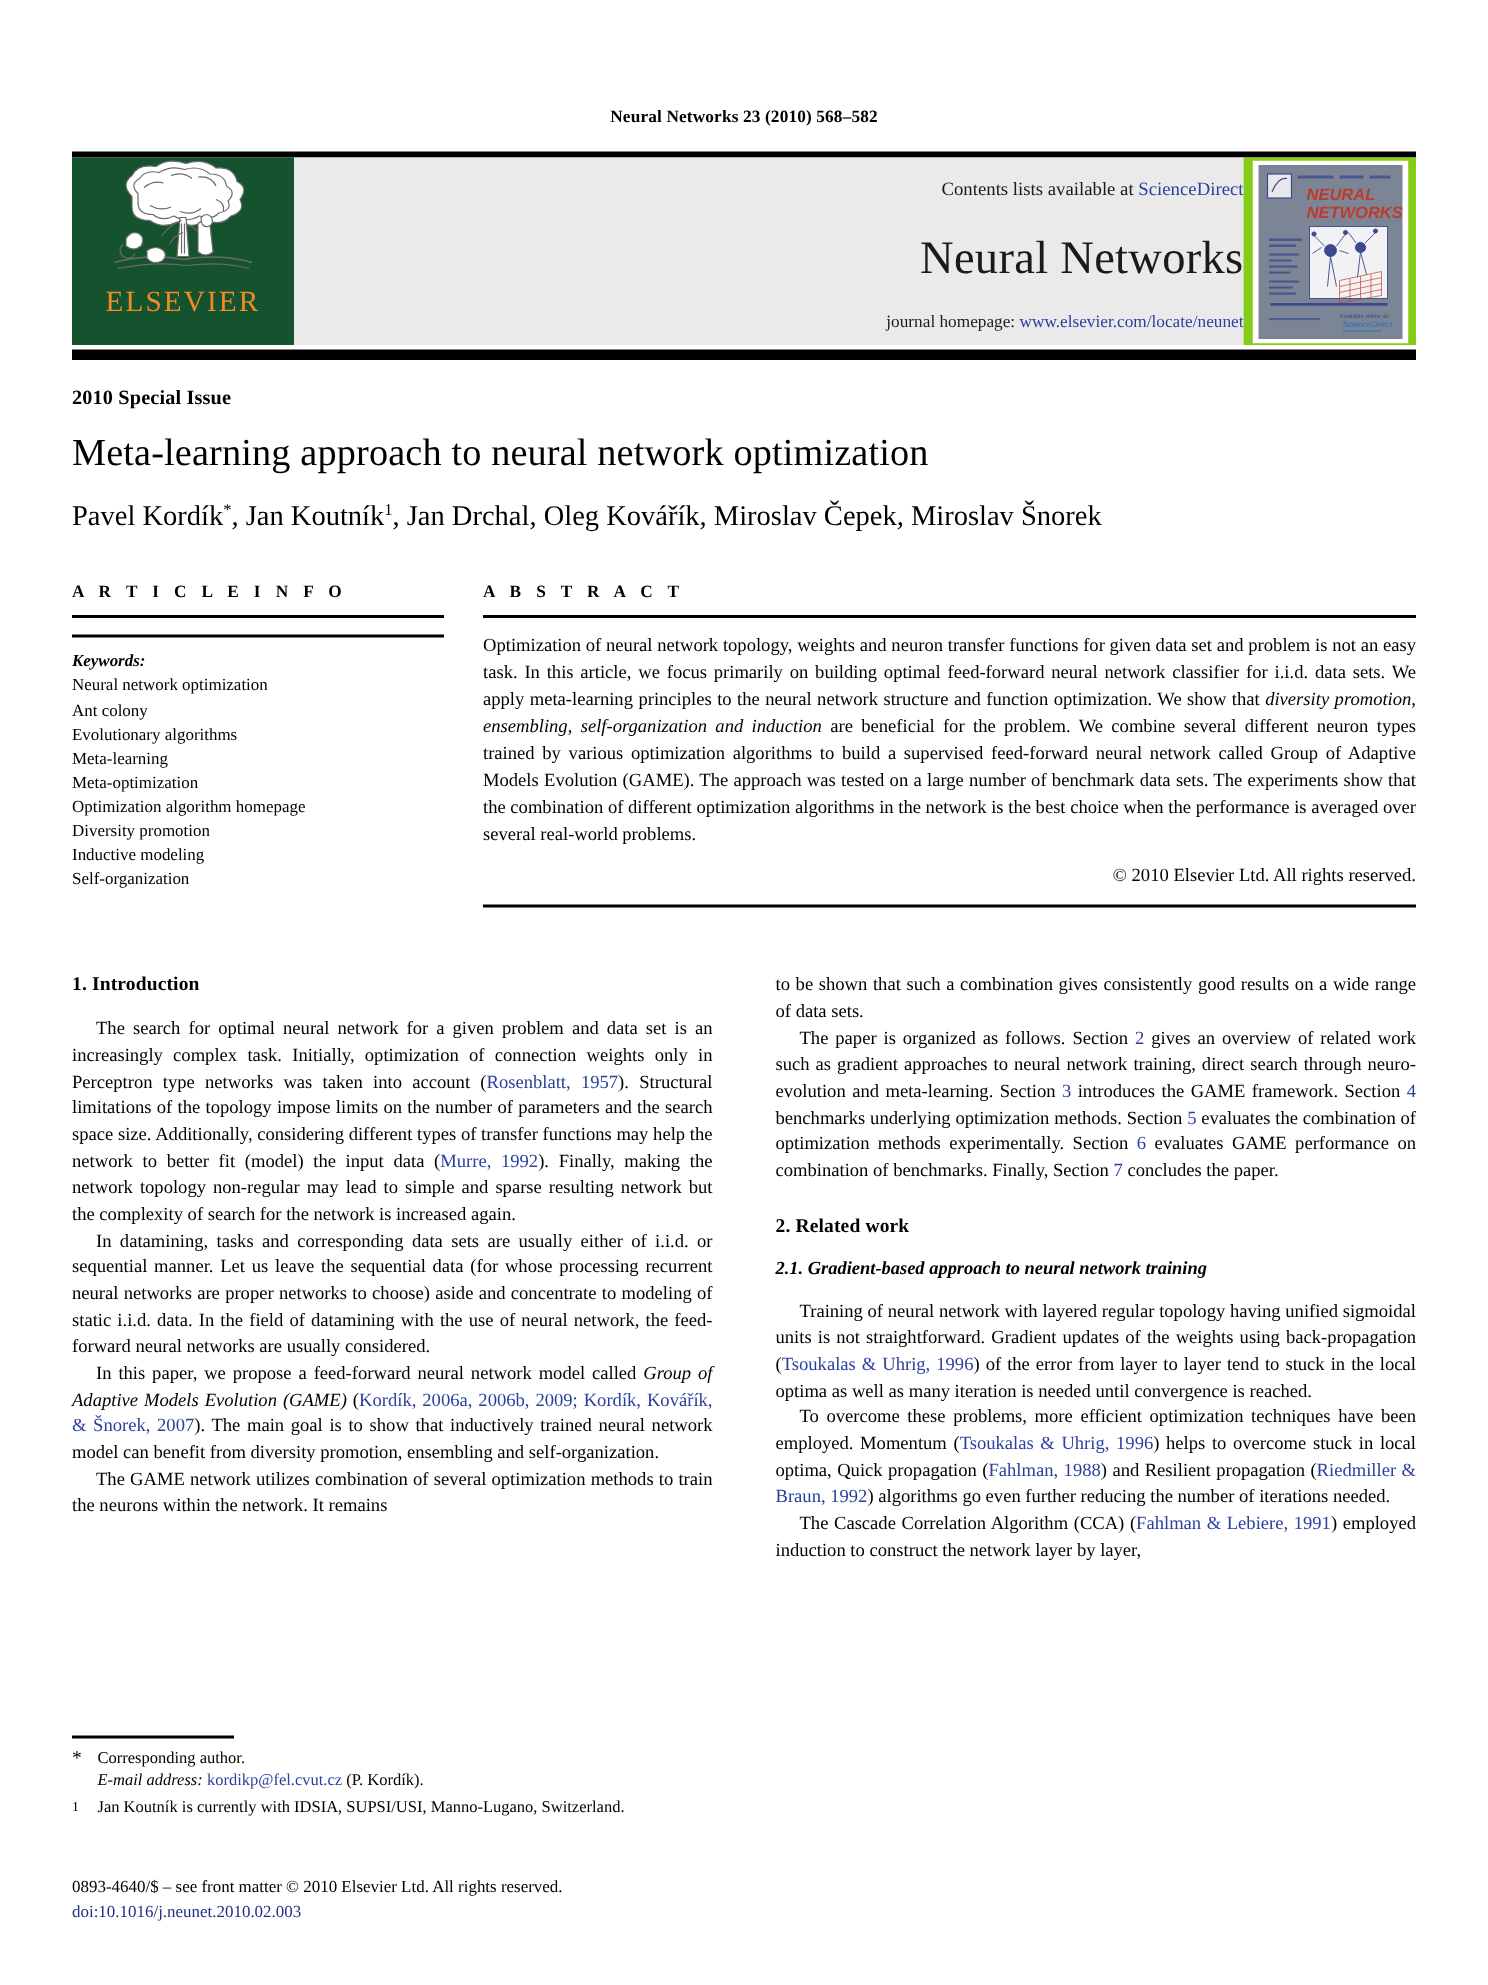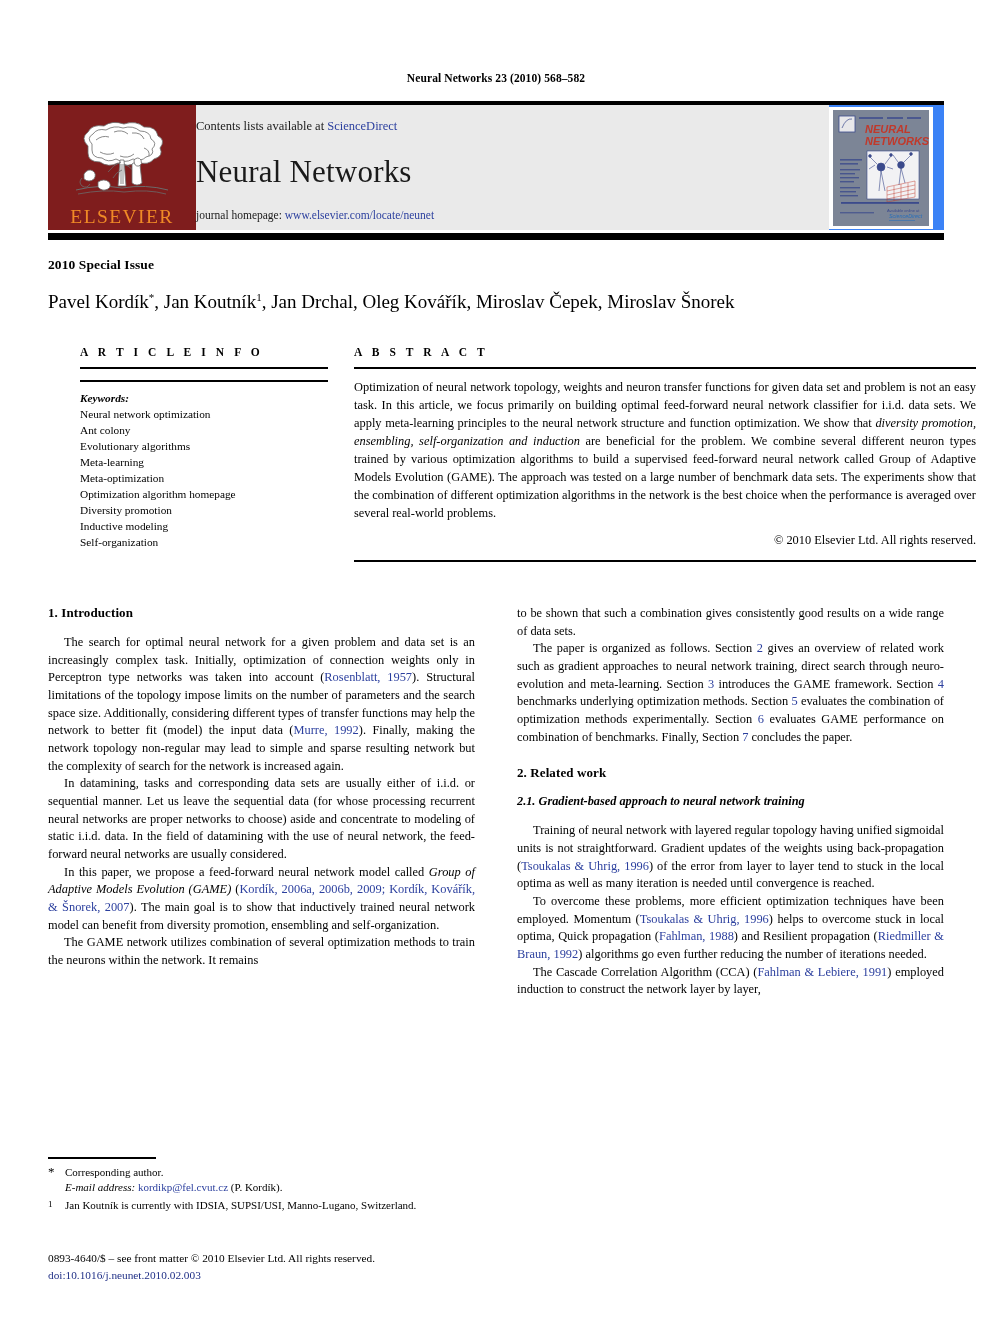--- a/index.html
+++ b/index.html
@@ -33,63 +33,62 @@
   }
   .masthead {
     display: flex;
     align-items: stretch;
     height: 125px;
     width: 896px;
   }
   .elsevier-block {
     width: 148px;
     flex: 0 0 148px;
-    background: #7f1d1d;
+    background: #14532d;
     display: flex;
     flex-direction: column;
     align-items: center;
-    justify-content: flex-end;
     padding-bottom: 4px;
   }
   .tree-svg { display:block; }
   .elsevier-word {
     font-family: "Liberation Serif", serif;
     font-size: 19.5px;
     letter-spacing: 1.4px;
     color: #f08a26;
     font-weight: normal;
     line-height: 1;
     margin-top: 1px;
   }
   .masthead-center {
     flex: 1 1 auto;
     background: #eaeaea;
     display: flex;
     flex-direction: column;
-    align-items: flex-start;
+    align-items: flex-end;
     justify-content: space-between;
     padding: 14px 0 9px 0;
   }
   .contents-line { font-size: 12.5px; color: #1a1a1a; }
   .contents-line .sd { color: #2b3f9e; }
   .journal-name {
     font-size: 31px;
     color: #1a1a1a;
     letter-spacing: 0.2px;
     line-height: 1;
   }
   .homepage-line { font-size: 11.5px; color: #1a1a1a; }
   .homepage-line .url { color: #2b3f9e; }
   .cover-block {
     width: 115px;
     flex: 0 0 115px;
-    background: #3b82f6;
+    background: #84cc16;
     display: flex;
     align-items: center;
-    justify-content: flex-start;
+    justify-content: center;
   }
   .rule-thick-bottom {
     height: 7px;
     background: #000;
     width: 896px;
     margin-top: 3px;
   }
 
   
   .special-issue {
@@ -117,21 +116,20 @@
     font-weight: bold;
     margin-top: 6px;
     letter-spacing: 0.05px;
   }
 
   
   .info-abstract {
     display: flex;
     margin-top: 32px;
     width: 896px;
-    margin-left: 32px;
   }
   .col-info { width: 248px; flex: 0 0 248px; }
   .col-gap  { width: 26px; flex: 0 0 26px; }
   .col-abs  { flex: 1 1 auto; }
 
   .sect-label {
     font-size: 11.5px;
     font-weight: bold;
     letter-spacing: 3.6px;
   }
@@ -317,20 +315,21 @@
         <text x="58" y="105" font-family="Liberation Sans, sans-serif" font-size="4" fill="#3b4a8c">Available online at</text>
         <text x="60" y="111" font-family="Liberation Sans, sans-serif" font-size="5.4" font-style="italic" fill="#2b6fb8">ScienceDirect</text>
         <rect x="60" y="113" width="26" height="1" fill="#2b6fb8" opacity="0.6"></rect>
       </svg>
     </div>
   </div>
 
   <div class="rule-thick-bottom"></div>
 
   <div class="special-issue">2010 Special Issue</div>
+  <h1 class="article-title">Meta-learning approach to neural network optimization</h1>
   <div class="authors"><span>Pavel Kordík</span><sup>*</sup>, <span>Jan Koutník</span><sup>1</sup>, <span>Jan Drchal</span>, <span>Oleg Kovářík</span>, <span>Miroslav Čepek</span>, <span>Miroslav Šnorek</span></div>
 
   <div class="info-abstract">
 
     <div class="col-info">
       <div class="sect-label">A R T I C L E    I N F O</div>
       <div class="hr-thin"></div>
       <div class="hr-mid"></div>
       <div class="info-group">
         <div class="ital">Keywords:</div>

